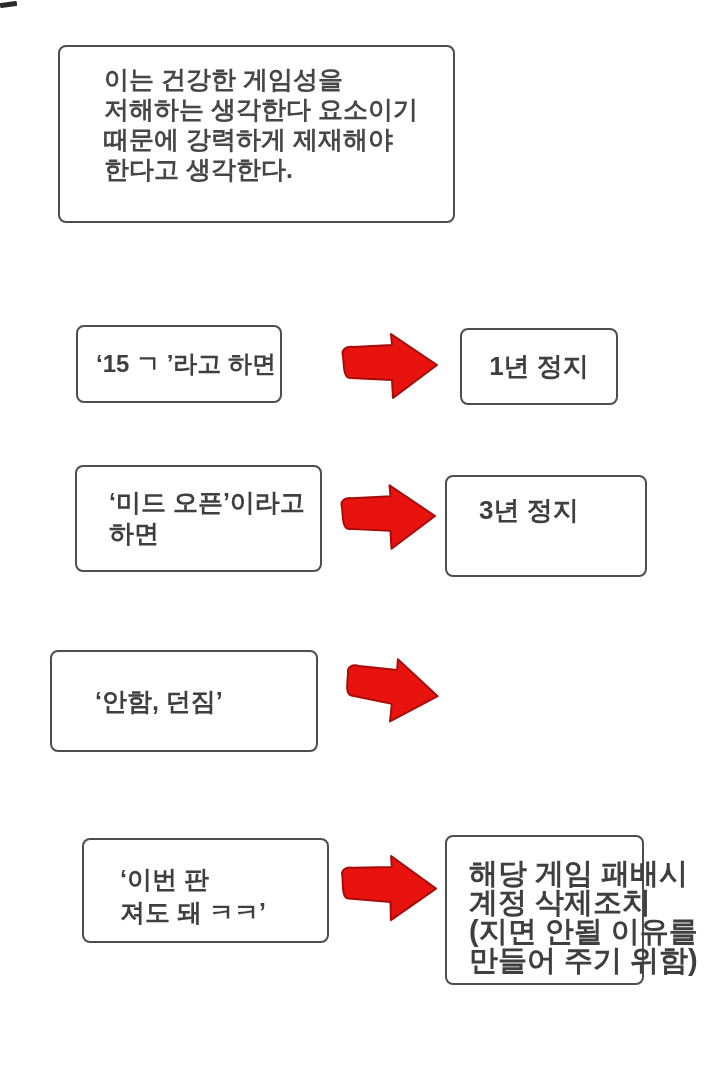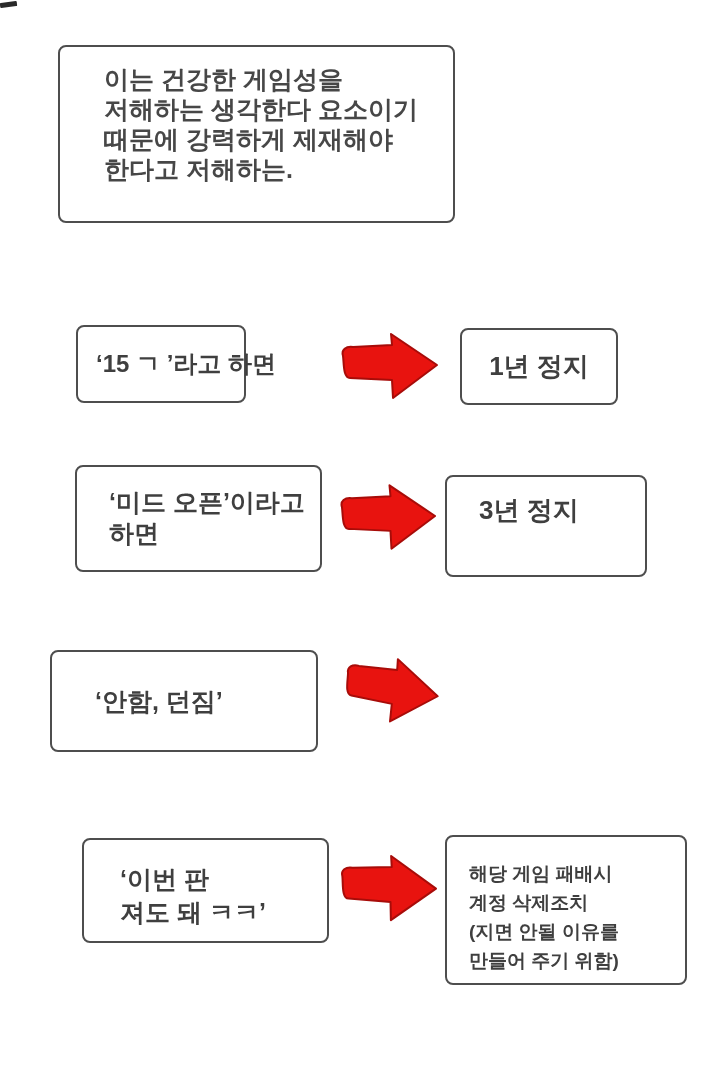--- a/index.html
+++ b/index.html
@@ -9,58 +9,58 @@
     color:#3f3f3f;
   }
   .box{
     position:absolute;background:#ffffff;border:2px solid #4e4e4e;border-radius:8px;
     box-sizing:border-box;
   }
   .box .line{white-space:nowrap;}
   .intro{left:58px;top:45px;width:397px;height:178px;padding:17px 0 0 44px;
          font-size:25px;line-height:30px;font-weight:bold;color:#474747;}
   
-  .cause1{left:76px;top:325px;width:170px;height:78px;display:flex;align-items:center;
+  .cause1{left:76px;top:325px;width:206px;height:78px;display:flex;align-items:center;
           padding-left:18px;font-size:24px;font-weight:bold;}
   .effect1{left:460px;top:328px;width:158px;height:77px;display:flex;align-items:center;
            justify-content:center;font-size:26px;font-weight:bold;}
   
   .cause2{left:75px;top:465px;width:247px;height:107px;padding:20px 0 0 32px;
           font-size:25px;line-height:31px;font-weight:bold;}
   .effect2{left:445px;top:475px;width:202px;height:102px;padding:16px 0 12px 32px;
            font-size:26px;font-weight:bold;}
   
   .cause3{left:50px;top:650px;width:268px;height:102px;display:flex;align-items:center;
           padding-left:43px;font-size:25px;font-weight:bold;}
   .effect3{left:450px;top:662px;width:177px;height:75px;display:flex;align-items:center;
            justify-content:center;padding-right:14px;font-size:26px;font-weight:bold;}
   
   .cause4{left:82px;top:838px;width:247px;height:105px;padding:23px 0 0 36px;
           font-size:25px;line-height:33px;font-weight:bold;}
-  .effect4{left:445px;top:835px;width:242px;height:150px;padding:22px 0 0 22px;
-           font-size:19px;line-height:29px;font-weight:bold;}
+  .effect4{left:445px;top:835px;width:199px;height:150px;padding:22px 0 0 22px;
+           font-size:29px;line-height:29px;font-weight:bold;}
   .arrow{position:absolute;}
   .arrow svg{display:block;}
   .corner-mark{
     position:absolute;left:0;top:2px;width:17px;height:5px;background:#2a2a2a;
     transform:rotate(-7deg);border-radius:1px;
   }
 </style>
 </head>
 <body>
 
 <div class="canvas">
 
   <div class="corner-mark"></div>
 
   <div class="box intro">
     <div class="line">이는 건강한 게임성을</div>
     <div class="line">저해하는 생각한다 요소이기</div>
     <div class="line">때문에 강력하게 제재해야</div>
-    <div class="line">한다고 저해하는.</div>
+    <div class="line">한다고 생각한다.</div>
   </div>
 
   <div class="box cause1">
     <div class="line">‘15 ㄱ ’라고 하면</div>
   </div>
   <div class="arrow" style="left:336px;top:330px;">
     <svg width="108" height="72" viewBox="0 0 104 72" aria-hidden="true">
       <path d="M5,26 C3,20 8,16 15,17 L54,15 L53,4 L99,35 L55,68 L54,50 L12,48 C5,48 6,33 5,26 Z" fill="#e8130f" stroke="#a80c09" stroke-width="2" stroke-linejoin="round"></path>
     </svg>
   </div>

